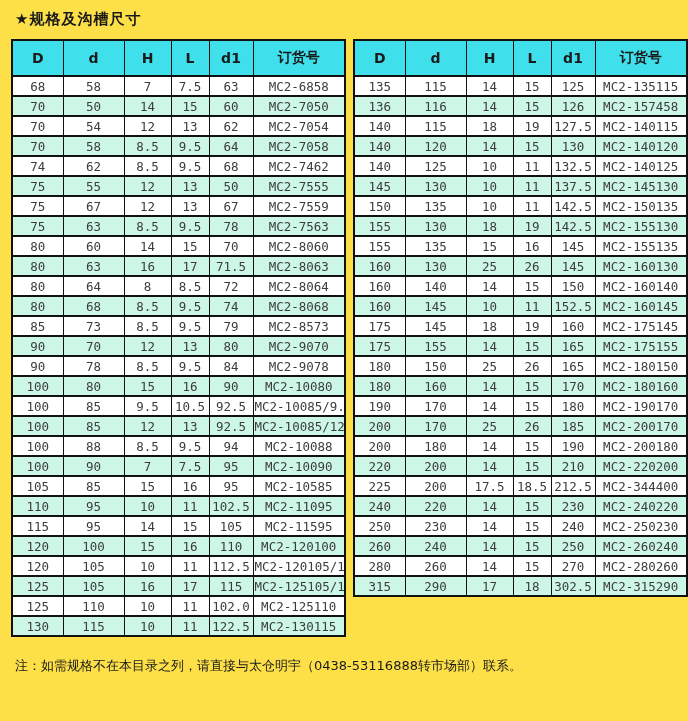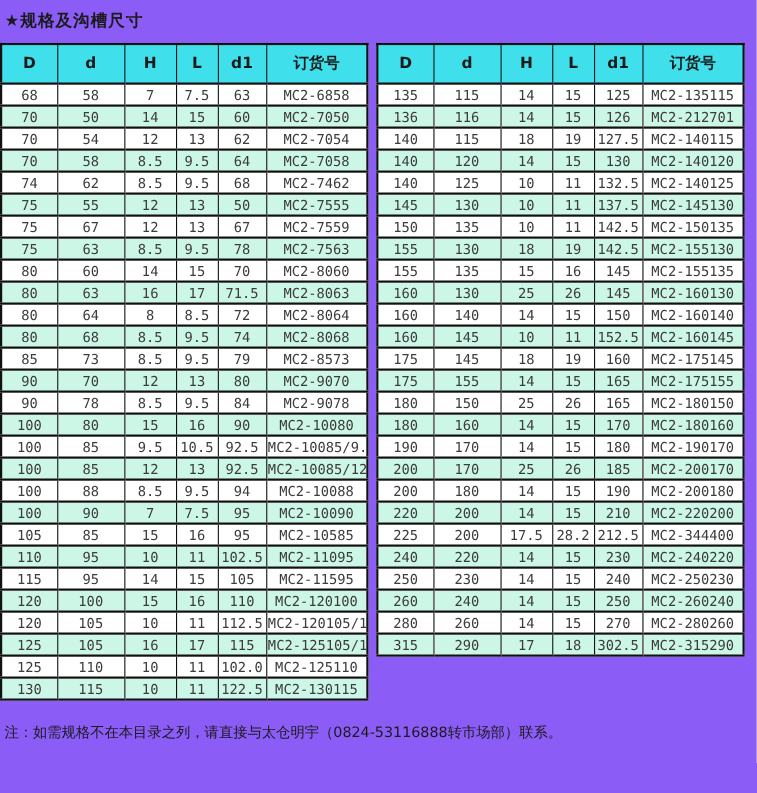--- a/index.html
+++ b/index.html
@@ -6,22 +6,22 @@
     margin: 0;
     padding: 0;
     background: #ffffff;
     width: 688px;
     font-family: "DejaVu Sans", "Liberation Sans", sans-serif;
   }
   .page {
     width: 688px;
     height: 721px;
     box-sizing: border-box;
-    padding: 8px 5px 0 0;
-    background: #8b5cf6;
+    padding: 8px 5px 0 11px;
+    background: #fde047;
     overflow: hidden;
   }
   .title {
     font-size: 15px;
     font-weight: bold;
     color: #1a1a1a;
     letter-spacing: 1px;
     margin: 2px 0 10px 4px;
   }
   .tables-row {
@@ -363,21 +363,21 @@
             <td>15</td>
             <td>125</td>
             <td>MC2-135115</td>
           </tr>
           <tr>
             <td>136</td>
             <td>116</td>
             <td>14</td>
             <td>15</td>
             <td>126</td>
-            <td>MC2-212701</td>
+            <td>MC2-157458</td>
           </tr>
           <tr>
             <td>140</td>
             <td>115</td>
             <td>18</td>
             <td>19</td>
             <td>127.5</td>
             <td>MC2-140115</td>
           </tr>
           <tr>
@@ -513,21 +513,21 @@
             <td>200</td>
             <td>14</td>
             <td>15</td>
             <td>210</td>
             <td>MC2-220200</td>
           </tr>
           <tr>
             <td>225</td>
             <td>200</td>
             <td>17.5</td>
-            <td>28.2</td>
+            <td>18.5</td>
             <td>212.5</td>
             <td>MC2-344400</td>
           </tr>
           <tr>
             <td>240</td>
             <td>220</td>
             <td>14</td>
             <td>15</td>
             <td>230</td>
             <td>MC2-240220</td>
@@ -562,15 +562,15 @@
             <td>17</td>
             <td>18</td>
             <td>302.5</td>
             <td>MC2-315290</td>
           </tr>
         </tbody>
       </table>
 
   </div>
 
-  <div class="note">注：如需规格不在本目录之列，请直接与太仓明宇（0824-53116888转市场部）联系。</div>
+  <div class="note">注：如需规格不在本目录之列，请直接与太仓明宇（0438-53116888转市场部）联系。</div>
 
 </div>
 
 </body></html>

